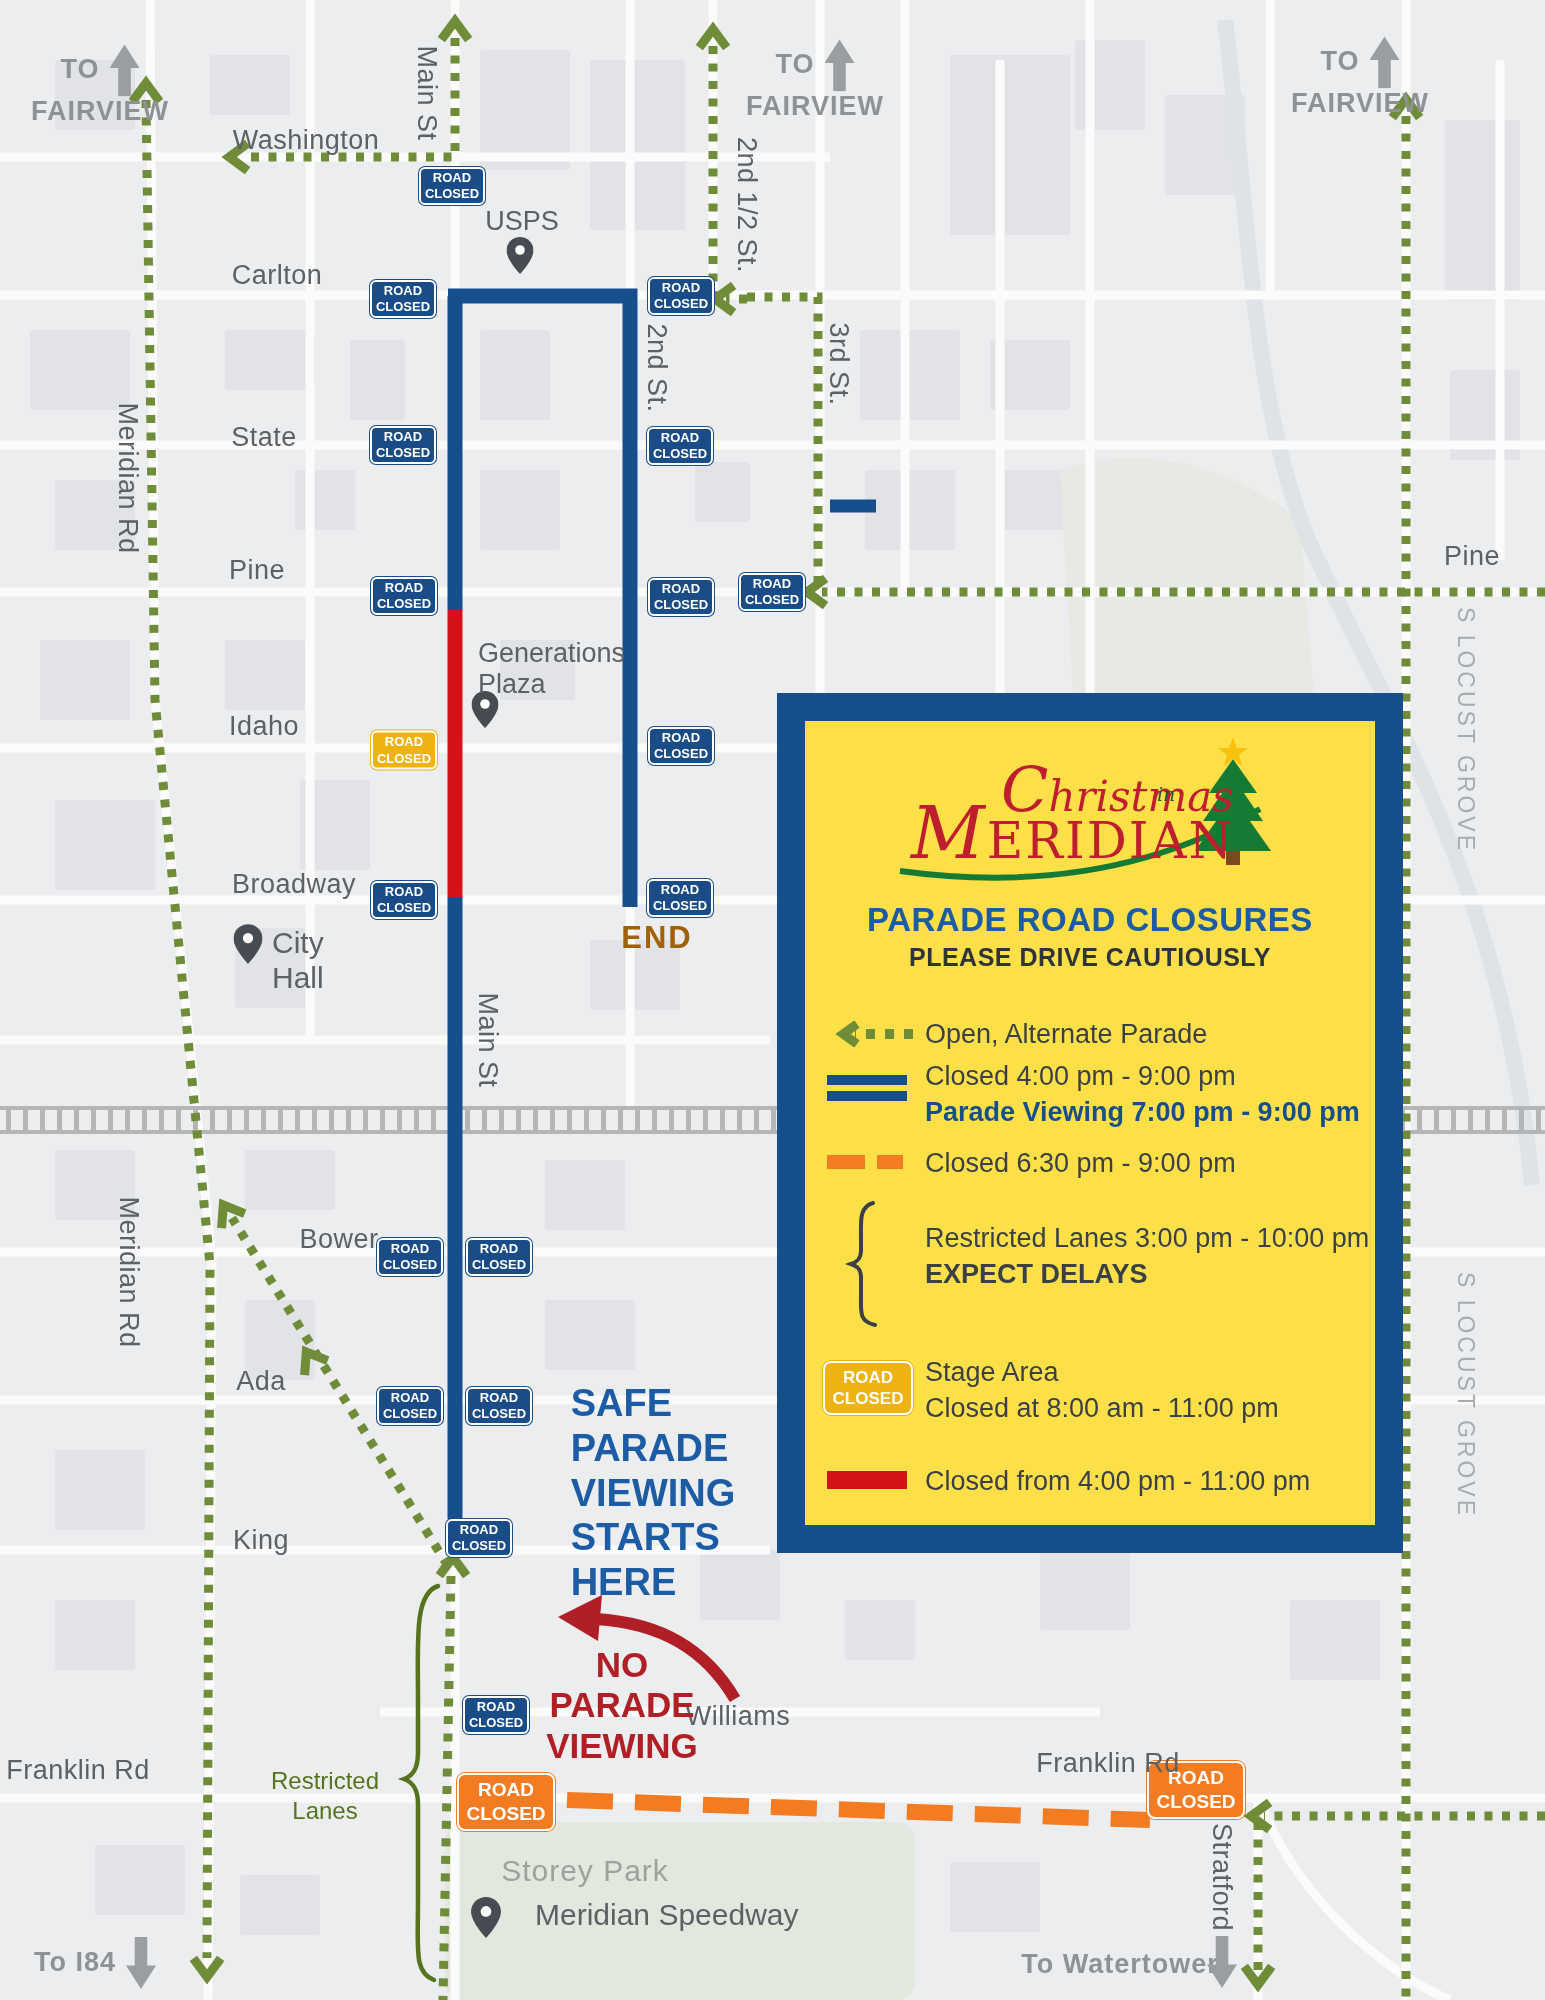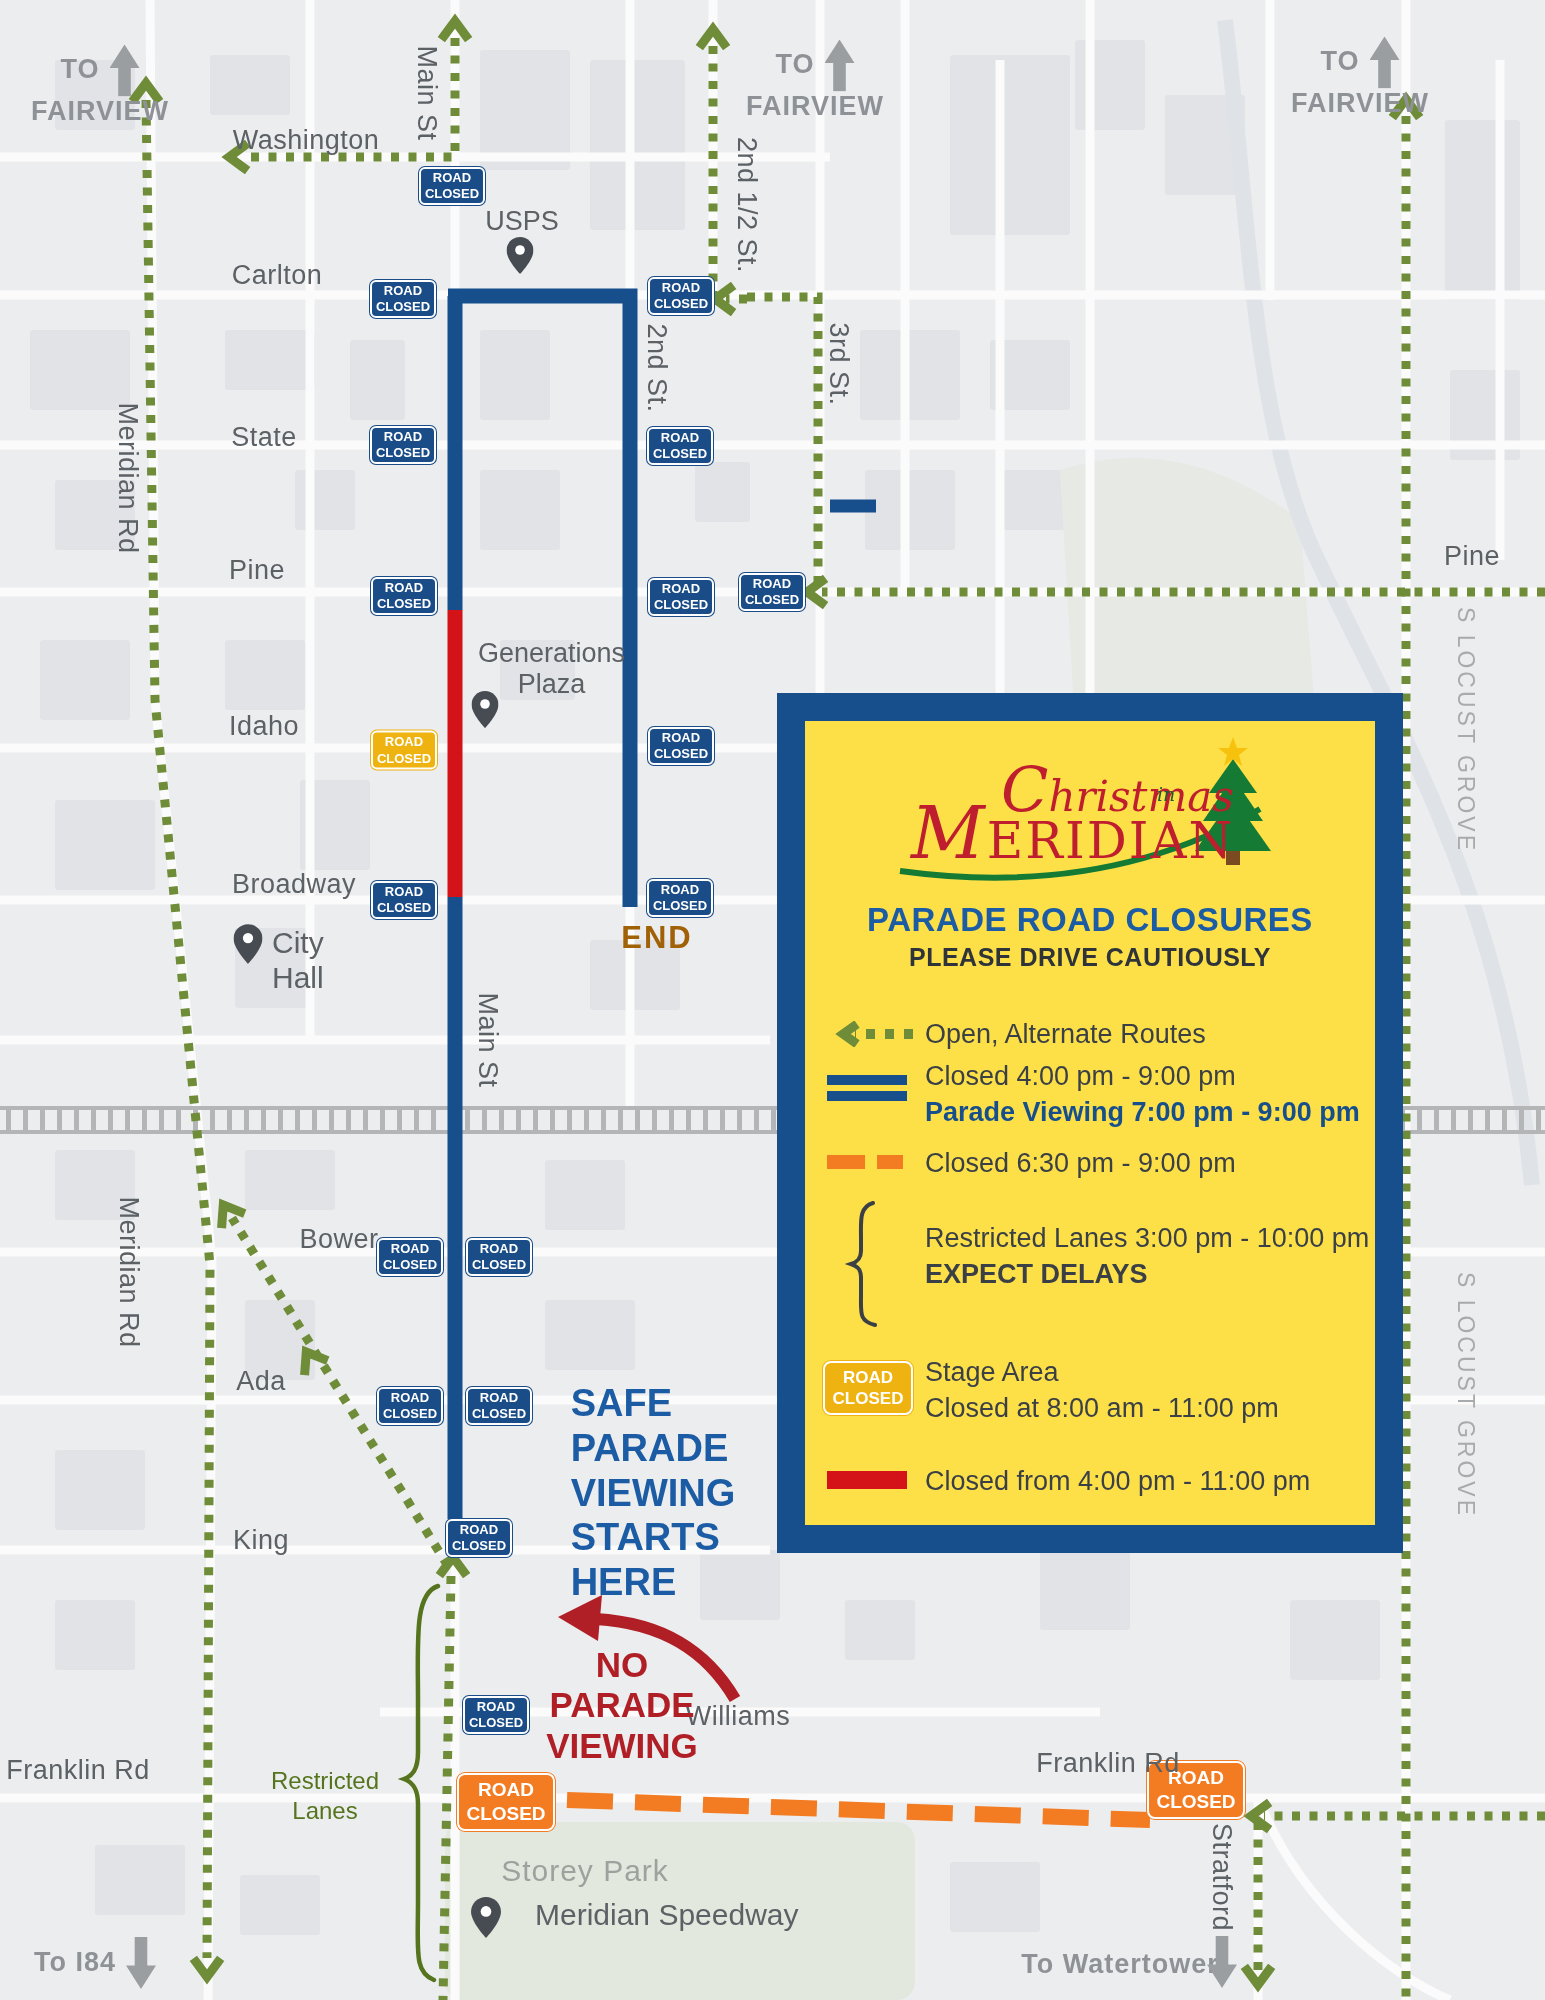--- a/index.html
+++ b/index.html
@@ -29,21 +29,21 @@
               box-shadow:0 0 0 1px #1a4c87;}
   .badge-yellow{width:66px;height:39px;background:#eeb211;border-radius:6px;font-size:13px;
               box-shadow:0 0 0 1px #eeb211;}
   .badge-orange{width:98px;height:58px;background:#f37b21;border-radius:8px;font-size:19px;
               box-shadow:0 0 0 1px #f37b21;}
 
   
   .pin{position:absolute;transform:translate(-50%,-100%);}
 
   
-  .poi{color:#5c6166;font-size:27px;font-weight:500;line-height:1.15;text-align:center;}
+  .poi{color:#5c6166;font-size:27px;font-weight:500;line-height:1.15;}
   .end-label{color:#a16207;font-size:31px;font-weight:bold;letter-spacing:2px;}
   .safe{color:#1c5ca4;font-size:38px;font-weight:bold;line-height:1.18;}
   .noview{color:#b01f26;font-size:35px;font-weight:bold;text-align:center;line-height:1.15;}
   .restricted{color:#55741d;font-size:24px;font-weight:500;text-align:center;line-height:1.25;}
 
   
   .legend{position:absolute;left:777px;top:693px;width:626px;height:860px;background:#174f8c;
           box-sizing:border-box;padding:28px;}
   .legend-panel{position:relative;width:100%;height:100%;background:#fde047;}
   .lg-title{position:absolute;left:0;right:0;top:172px;text-align:center;color:#1c5ca4;
@@ -421,21 +421,21 @@
         <div class="logo-meridian">MERIDIAN</div>
       </div>
 
       <div class="lg-title">PARADE ROAD CLOSURES</div>
       <div class="lg-sub">PLEASE DRIVE CAUTIOUSLY</div>
 
       <svg class="lg-swatch" style="top:300px" width="92" height="26">
         <path d="M88,13 L30,13" stroke="#6f8c38" stroke-width="10" stroke-dasharray="9 10" fill="none"></path>
         <path d="M32,3 L18,13 L32,23" stroke="#6f8c38" stroke-width="9" fill="none"></path>
       </svg>
-      <div class="lg-item" style="top:298px">Open, Alternate Routes</div>
+      <div class="lg-item" style="top:298px">Open, Alternate Parade</div>
 
       <svg class="lg-swatch" style="top:352px" width="92" height="30">
         <rect x="2" y="2" width="80" height="10" fill="#174f8c"></rect>
         <rect x="2" y="18" width="80" height="10" fill="#174f8c"></rect>
       </svg>
       <div class="lg-item" style="top:340px">Closed 4:00 pm - 9:00 pm</div>
       <div class="lg-item bluebold" style="top:376px">Parade Viewing 7:00 pm - 9:00 pm</div>
 
       <svg class="lg-swatch" style="top:432px" width="92" height="18">
         <rect x="2" y="2" width="38" height="14" fill="#f37b21"></rect>

